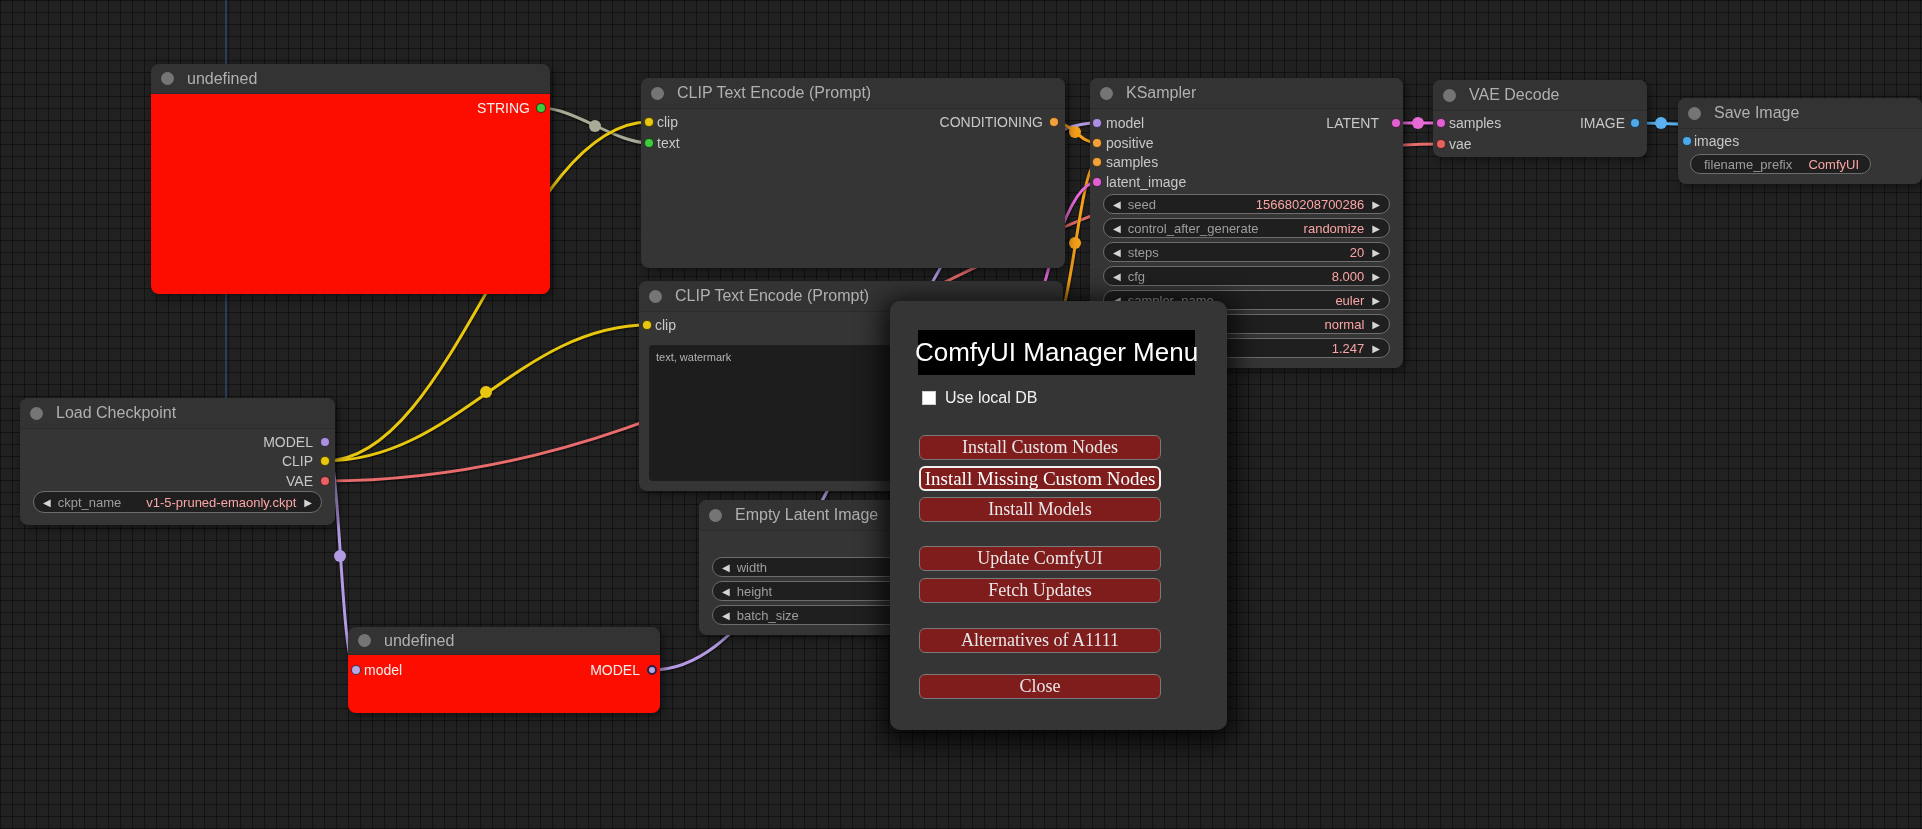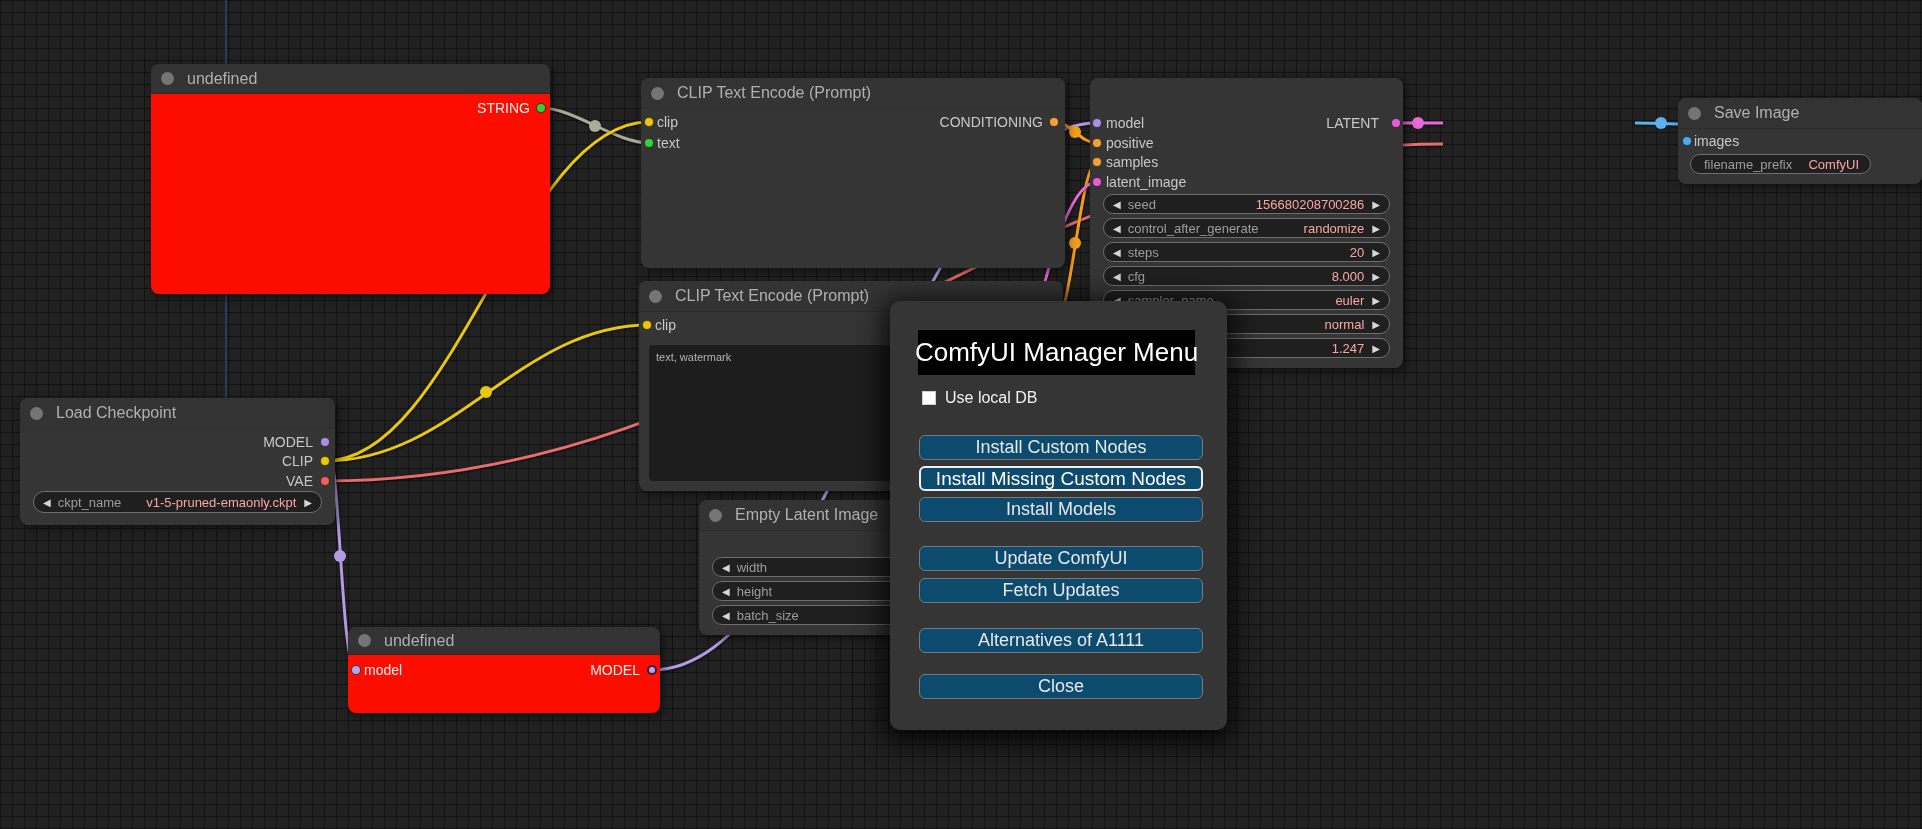--- a/index.html
+++ b/index.html
@@ -49,23 +49,23 @@
   .textarea { position:absolute; background:#1d1d1d; border-radius:4px; color:#b4b4b4;
           font-size:11px; padding:6px 7px; }
 
   
   #dialog { position:absolute; left:890px; top:301px; width:337px; height:429px; z-index:30;
           background:#353535; border-radius:10px; box-shadow:0 6px 26px 8px rgba(0,0,0,0.75); }
   #dlg-title { position:absolute; left:28px; top:29px; width:277px; height:45px; background:#000;
           color:#fff; font-size:26px; display:flex; align-items:center; justify-content:center; white-space:nowrap; }
   #dlg-check { position:absolute; left:32px; top:90px; width:14px; height:14px; background:#fff; border:1px solid #cfcfcf; }
   #dlg-check-lbl { position:absolute; left:55px; top:88px; color:#f2f2f2; font-size:16px; }
-  .dlg-btn { position:absolute; left:29px; width:284px; height:25px; background:#0c4a6e; border:1px solid #7a7a7a;
+  .dlg-btn { position:absolute; left:29px; width:242px; height:25px; background:#7f1d1d; border:1px solid #7a7a7a;
           border-radius:6px; color:#e8e8e8; font-size:18px; display:flex; align-items:center; justify-content:center;
-          font-family:Liberation Sans, sans-serif; white-space:nowrap; }
+          font-family:Liberation Serif, serif; white-space:nowrap; }
   .dlg-btn.hl { border:2px solid #f0f0f0; color:#fff; font-size:19px; }
 </style>
 </head>
 <body>
 
 <div id="canvas">
 
   <div id="vline"></div>
 
   <svg id="wires" width="1922" height="829">
@@ -114,20 +114,24 @@
       <span class="lbl">text</span>
     </div>
     <span class="dot c-green" style="left:3px; top:65px;"></span>
     <div class="slot out" style="right:22px; top:34px;">
       <span class="lbl">CONDITIONING</span>
     </div>
     <span class="dot c-orange" style="right:6px; top:44px;"></span>
   </div>
 
   <div class="node" style="left:1090px; top:78px; width:313px; height:290px;">
+    <div class="titlebar" style="height:31px;">
+      <span class="tcirc"></span>
+      <span class="ttext">KSampler</span>
+    </div>
     <div class="slot" style="left:16px; top:35px;">
       <span class="lbl">model</span>
     </div>
     <span class="dot c-purple" style="left:2px; top:45px;"></span>
     <div class="slot" style="left:16px; top:55px;">
       <span class="lbl">positive</span>
     </div>
     <span class="dot c-orange" style="left:2px; top:65px;"></span>
     <div class="slot" style="left:16px; top:74px;">
       <span class="lbl">samples</span>
@@ -179,20 +183,38 @@
       <span class="arrR">▶</span>
     </div>
     <div class="pill" style="left:13px; top:260px; width:287px;">
       <span class="arrL">◀</span>
       <span class="wlbl"></span>
       <span class="wval">1.247</span>
       <span class="arrR">▶</span>
     </div>
   </div>
 
+  <div class="node" style="left:1433px; top:80px; width:214px; height:77px;">
+    <div class="titlebar" style="height:31px;">
+      <span class="tcirc"></span>
+      <span class="ttext">VAE Decode</span>
+    </div>
+    <div class="slot" style="left:16px; top:33px;">
+      <span class="lbl">samples</span>
+    </div>
+    <span class="dot c-pink" style="left:3px; top:43px;"></span>
+    <div class="slot" style="left:16px; top:54px;">
+      <span class="lbl">vae</span>
+    </div>
+    <span class="dot c-red" style="left:3px; top:64px;"></span>
+    <div class="slot out" style="right:22px; top:33px;">
+      <span class="lbl">IMAGE</span>
+    </div>
+    <span class="dot c-blue" style="right:7px; top:43px;"></span>
+  </div>
 
   <div class="node" style="left:1678px; top:98px; width:244px; height:86px;">
     <div class="titlebar" style="height:31px;">
       <span class="tcirc"></span>
       <span class="ttext">Save Image</span>
     </div>
     <div class="slot" style="left:16px; top:33px;">
       <span class="lbl">images</span>
     </div>
     <span class="dot c-blue" style="left:4px; top:43px;"></span>

